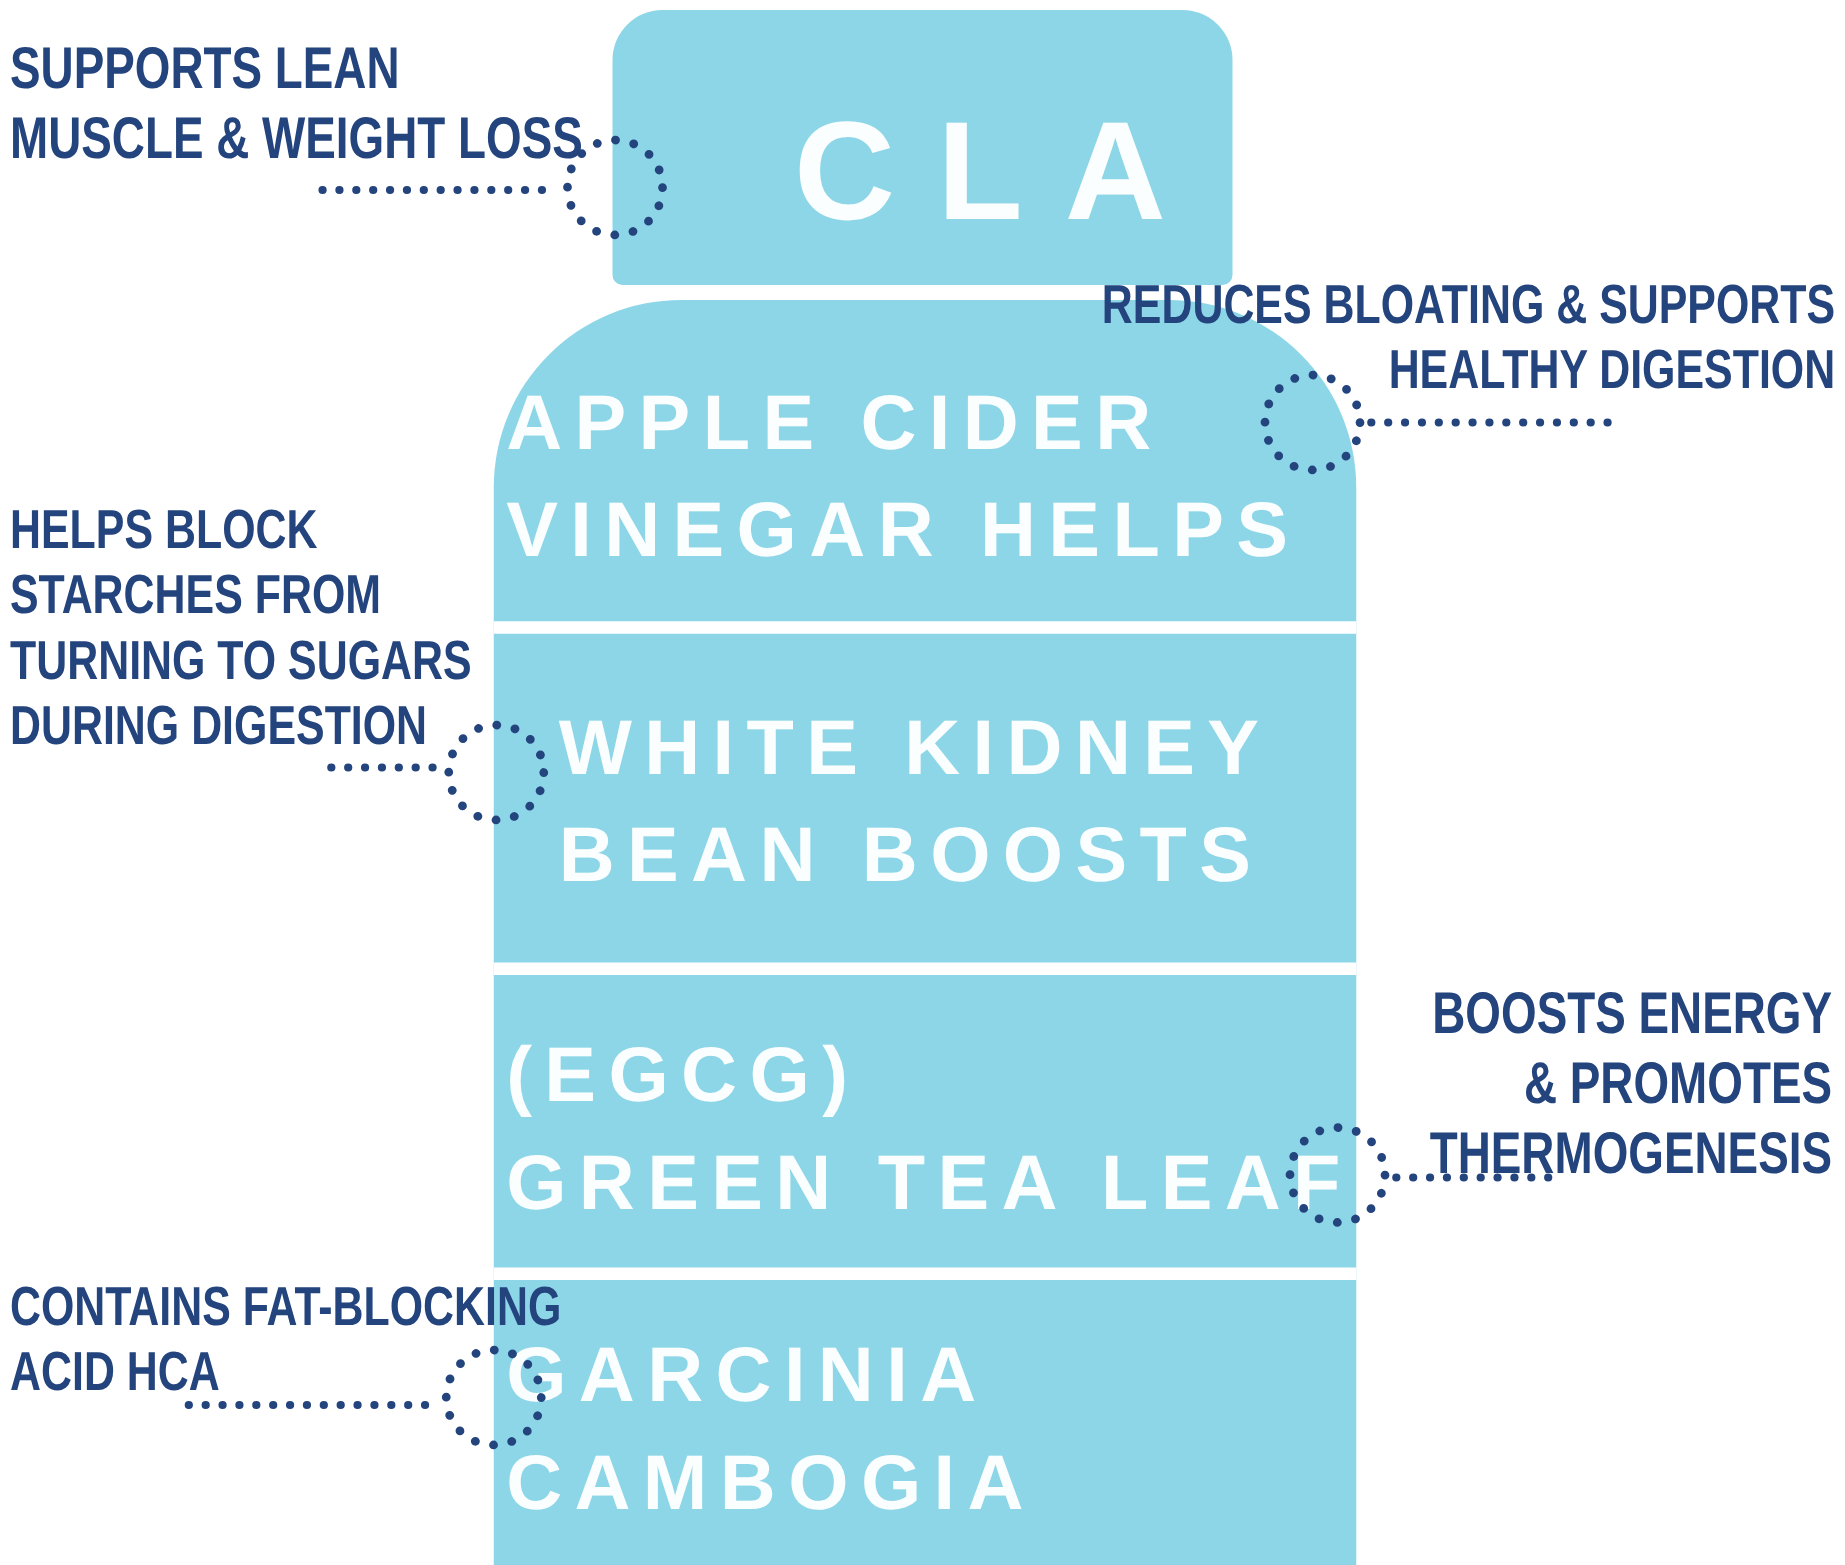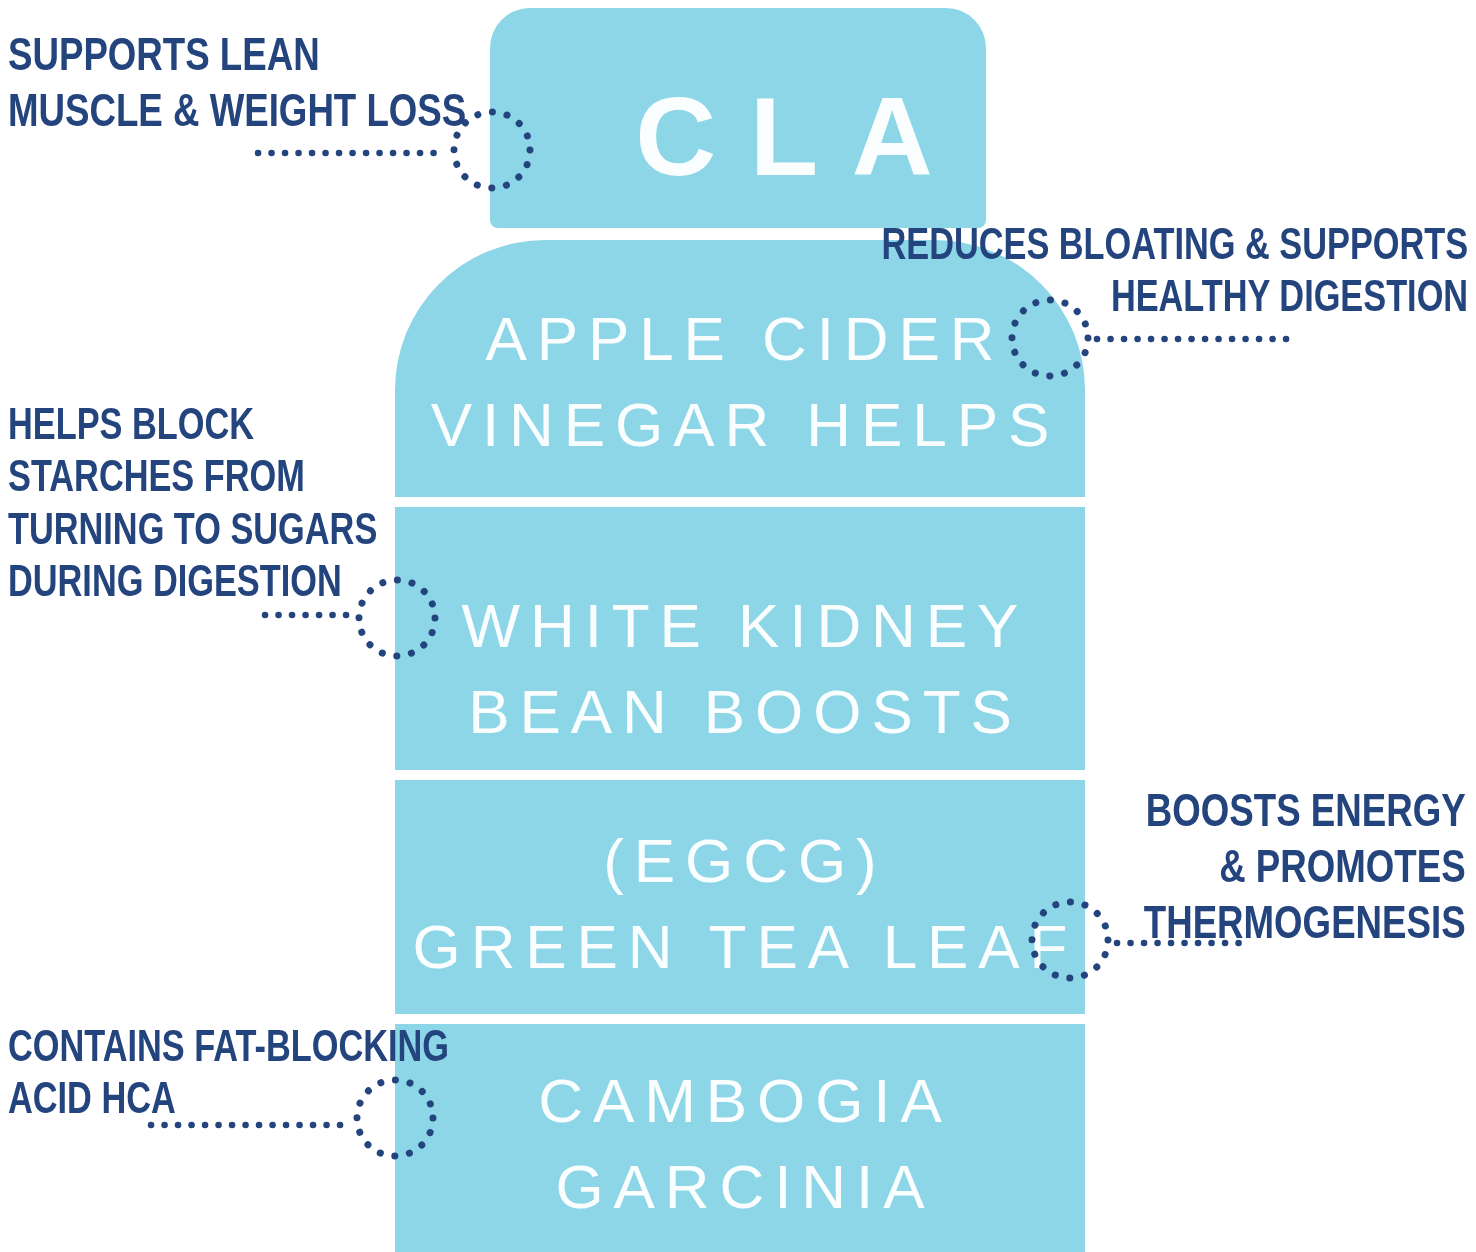--- a/index.html
+++ b/index.html
@@ -53,32 +53,31 @@
     font-weight: 600;
     letter-spacing: 0.30em;
     text-indent: 0.30em;
     z-index: 4;
     white-space: nowrap;
   }
   .bottle-label {
     position: absolute;
     left: 395px;
     width: 690px;
-    text-align: center;
     color: #FBFEFE;
-    font-weight: 400;
+    font-weight: 700;
     font-size: 62px;
     line-height: 86px;
     letter-spacing: 0.16em;
     z-index: 4;
     white-space: nowrap;
   }
   .bottle-label .lbl-line { display: block; text-indent: 0.16em; }
   .label-1 { top: 296px; }
-  .label-2 { top: 583px; }
+  .label-2 { top: 556px; margin-left: 42px; }
   .label-3 { top: 818px; }
   .label-4 { top: 1058px; }
 
   
   .callout {
     position: absolute;
     color: #24447E;
     font-weight: bold;
     font-size: 44px;
     line-height: 1.19;
@@ -130,22 +129,22 @@
   </div>
   <div class="bottle-label label-2">
     <span class="lbl-line">WHITE KIDNEY</span>
     <span class="lbl-line">BEAN BOOSTS</span>
   </div>
   <div class="bottle-label label-3">
     <span class="lbl-line">(EGCG)</span>
     <span class="lbl-line">GREEN TEA LEAF</span>
   </div>
   <div class="bottle-label label-4">
+    <span class="lbl-line">GARCINIA</span>
     <span class="lbl-line">CAMBOGIA</span>
-    <span class="lbl-line">GARCINIA</span>
   </div>
 
   <div class="callout left callout-1">
     <span class="co-line">SUPPORTS LEAN</span>
     <span class="co-line">MUSCLE &amp; WEIGHT LOSS</span>
   </div>
   <div class="callout right callout-2">
     <span class="co-line">REDUCES BLOATING &amp; SUPPORTS</span>
     <span class="co-line">HEALTHY DIGESTION</span>
   </div>

